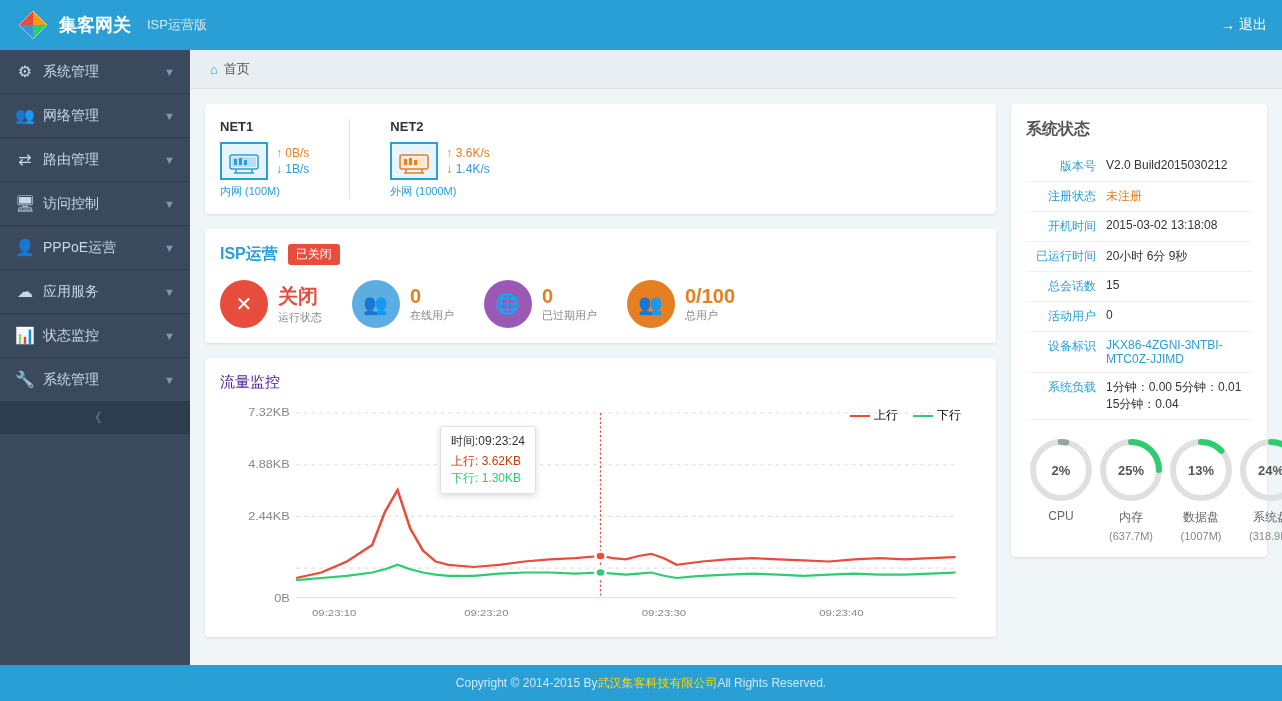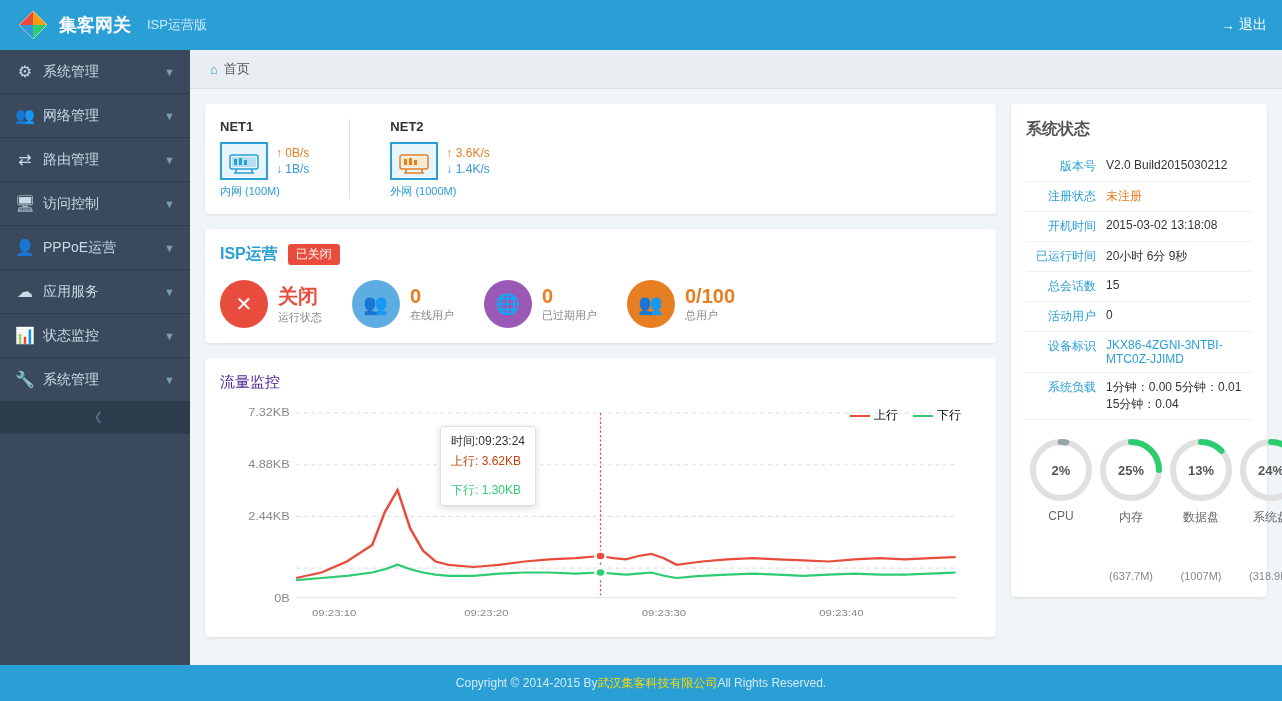--- a/index.html
+++ b/index.html
@@ -211,21 +211,21 @@
     .gauge-text {
       position: absolute;
       top: 50%;
       left: 50%;
       transform: translate(-50%, -50%);
       font-size: 13px;
       font-weight: bold;
       color: #555;
     }
     .gauge-label { font-size: 12px; color: #666; text-align: center; }
-    .gauge-sublabel { font-size: 11px; color: #888; text-align: center; margin-top: 40px; }
+    .gauge-sublabel { font-size: 11px; color: #888; text-align: center; }
 
     
     .footer {
       background: #2a9fd6;
       height: 36px;
       display: flex;
       align-items: center;
       justify-content: center;
       color: #d0eaf7;
       font-size: 12px;
@@ -240,21 +240,21 @@
       padding: 6px 10px;
       border-radius: 3px;
       font-size: 12px;
       box-shadow: 0 2px 6px rgba(0,0,0,0.15);
       left: 220px;
       top: 24px;
       pointer-events: none;
     }
     .tooltip-time { color: #333; margin-bottom: 3px; }
     .tooltip-up { color: #c2410c; }
-    .tooltip-down { color: #2ecc71; margin-top: 12px; }
+    .tooltip-down { color: #2ecc71; }
 
     
     .chart-legend {
       position: absolute;
       top: 5px;
       right: 20px;
       display: flex;
       gap: 15px;
       font-size: 12px;
     }

